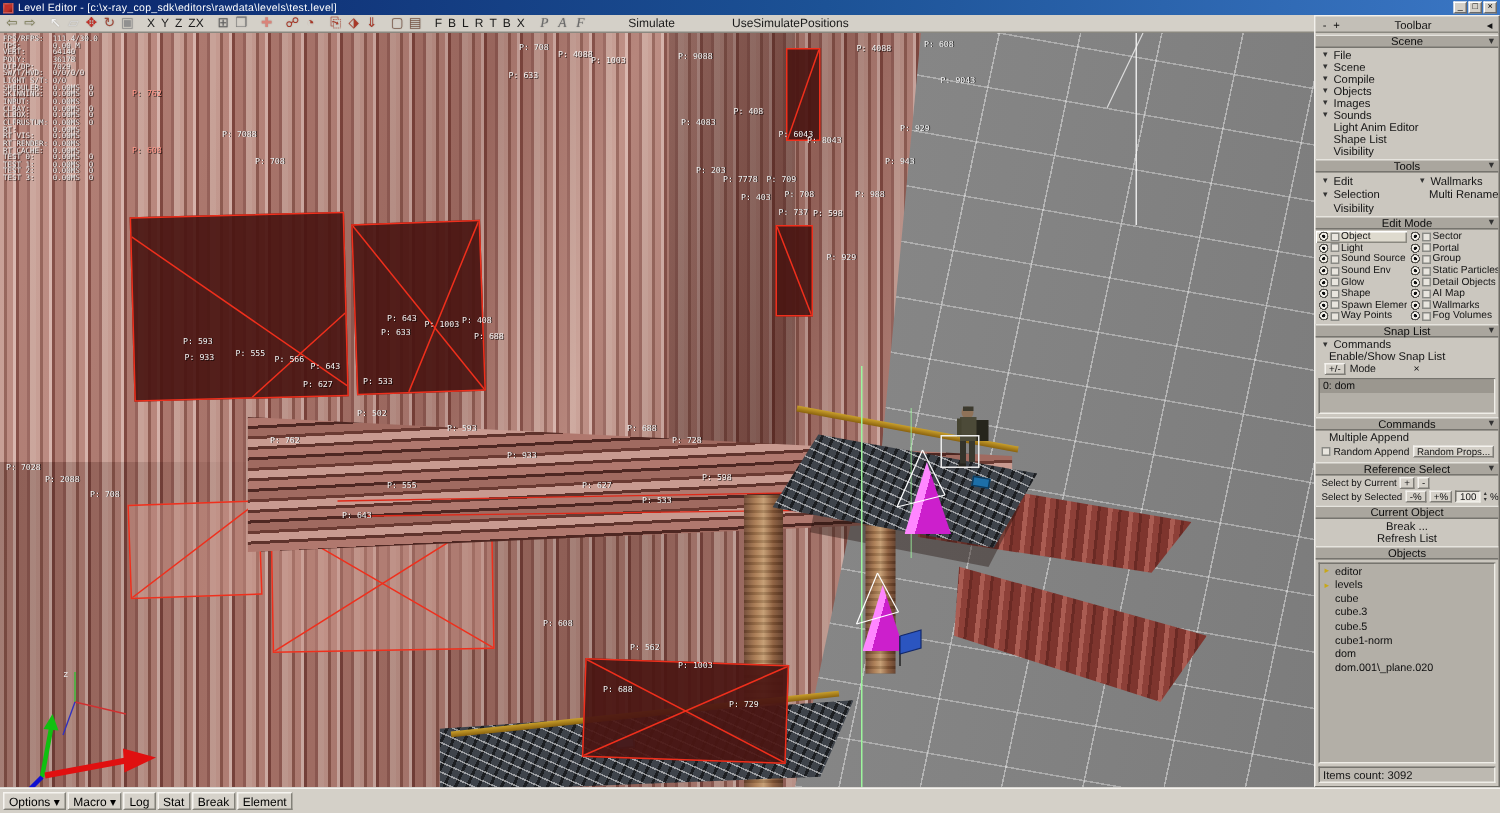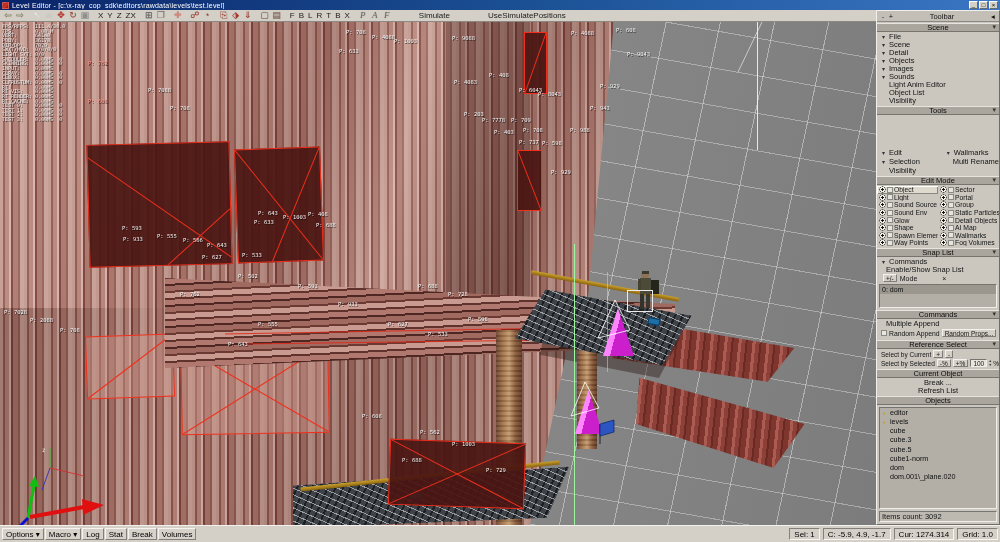--- a/index.html
+++ b/index.html
@@ -103,21 +103,21 @@
   .sect-hdr{height:9px;flex:0 0 auto;background:#aaa69e;display:flex;align-items:center;
     justify-content:center;font-size:7.5px;color:#0c0c0c;position:relative;
     border-top:1px solid #e6e4de;border-bottom:1px solid #76746e;margin:1px 0;}
   .hdr-arrow{position:absolute;right:3px;top:-1px;font-size:7px;color:#333;}
   .pitem{height:8px;display:flex;align-items:center;gap:2px;padding-left:5px;flex:0 0 auto;
     font-size:7.5px;line-height:8px;white-space:nowrap;}
   .pitem.center{justify-content:center;padding-left:0;}
   .pitem.indent{padding-left:9px;}
   .parrow{font-size:6px;color:#333;width:5px;}
   .parrow.hide{visibility:hidden;}
-  .tools-grid{display:grid;grid-template-columns:53% 47%;flex:0 0 auto;margin-top:32px;}
+  .tools-grid{display:grid;grid-template-columns:53% 47%;flex:0 0 auto;}
   .tool-cell{height:9px;}
   .em-row{height:7.6px;display:flex;flex:0 0 auto;}
   .em-cell{width:50%;display:flex;align-items:center;gap:1px;padding-left:2px;
     font-size:6.8px;white-space:nowrap;overflow:hidden;}
   .em-cell.active{background:#dedace;box-shadow:inset 1px 1px 0 #fff,inset -1px -1px 0 #8a8880;}
   .eye{width:7px;height:7px;flex:0 0 auto;border-radius:50%;
     background:radial-gradient(circle at 50% 50%, #101010 0 1.1px, #f0ede6 1.2px 2.3px, #55534e 2.4px 3.1px, rgba(0,0,0,0) 3.2px);}
   .cb{width:6px;height:6px;flex:0 0 auto;border:1px solid #8a8a85;background:#e8e5de;}
   .em-label{overflow:hidden;}
   .snap-mode-row{height:9px;display:flex;align-items:center;gap:3px;padding-left:6px;
@@ -414,41 +414,41 @@
         <div class="pitem">
           <span class="parrow">▾</span>
           <span class="plabel">File</span>
         </div>
         <div class="pitem">
           <span class="parrow">▾</span>
           <span class="plabel">Scene</span>
         </div>
         <div class="pitem">
           <span class="parrow">▾</span>
-          <span class="plabel">Detail</span>
+          <span class="plabel">Compile</span>
         </div>
         <div class="pitem">
           <span class="parrow">▾</span>
           <span class="plabel">Objects</span>
         </div>
         <div class="pitem">
           <span class="parrow">▾</span>
           <span class="plabel">Images</span>
         </div>
         <div class="pitem">
           <span class="parrow">▾</span>
           <span class="plabel">Sounds</span>
         </div>
         <div class="pitem">
           <span class="parrow hide">▾</span>
           <span class="plabel">Light Anim Editor</span>
         </div>
         <div class="pitem">
           <span class="parrow hide">▾</span>
-          <span class="plabel">Object List</span>
+          <span class="plabel">Shape List</span>
         </div>
         <div class="pitem">
           <span class="parrow hide">▾</span>
           <span class="plabel">Visibility</span>
         </div>
       </div>
 
     <div class="sect-hdr">
       <span>Tools</span>
       <span class="hdr-arrow">▾</span>
@@ -685,24 +685,18 @@
     <div class="count-bar">Items count: 3092</div>
   </div>
 
   <div class="statusbar">
     <span id="status-left" style="display:flex">
         <span class="sbtn">Options ▾</span>
         <span class="sbtn">Macro ▾</span>
         <span class="sbtn">Log</span>
         <span class="sbtn">Stat</span>
         <span class="sbtn">Break</span>
-        <span class="sbtn">Volumes</span>
+        <span class="sbtn">Element</span>
       </span>
     <span class="sgrow"></span>
-    <span id="status-right" style="display:flex">
-        <span class="sseg">Sel: 1</span>
-        <span class="sseg">C: -5.9, 4.9, -1.7</span>
-        <span class="sseg">Cur: 1274.314</span>
-        <span class="sseg">Grid: 1.0</span>
-      </span>
   </div>
 
 </div>
 
 </body></html>

